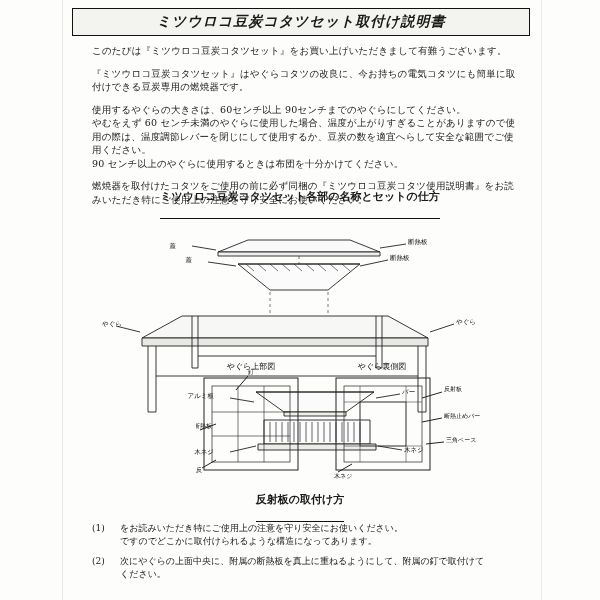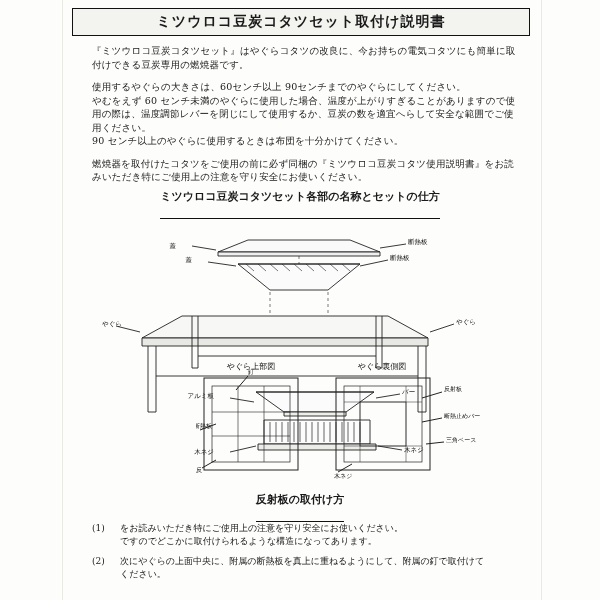--- a/index.html
+++ b/index.html
@@ -12,21 +12,21 @@
   }
   .page{
     position:absolute;left:0;top:0;width:600px;height:600px;
     background:#fdfdfb;
   }
   
   .title-bar{
     position:absolute;left:72px;top:8px;width:456px;height:26px;
     border:1.5px solid #111;
     background:#f3f3ef;
-    display:flex;align-items:center;justify-content:center;
+    display:flex;align-items:center;justify-content:center;font-style:italic;
   }
   .title-bar .t{
     font-size:14px;font-weight:bold;letter-spacing:1px;
     font-family:"DejaVu Serif",serif;
   }
   
   .body-text{
     position:absolute;left:92px;top:44px;width:430px;
     font-size:9.5px;line-height:13.5px;
     font-family:"DejaVu Serif",serif;
@@ -68,20 +68,21 @@
 <div class="page">
 
   <div class="edge-left"></div>
   <div class="edge-right"></div>
 
   <div class="title-bar">
     <span class="t">ミツウロコ豆炭コタツセット取付け説明書</span>
   </div>
 
   <div class="body-text">
+    <p>このたびは『ミツウロコ豆炭コタツセット』をお買い上げいただきまして有難うございます。</p>
     <p style="white-space:pre-line">『ミツウロコ豆炭コタツセット』はやぐらコタツの改良に、今お持ちの電気コタツにも簡単に取付けできる豆炭専用の燃焼器です。</p>
     <p style="white-space:pre-line">使用するやぐらの大きさは、60センチ以上 90センチまでのやぐらにしてください。
 やむをえず 60 センチ未満のやぐらに使用した場合、温度が上がりすぎることがありますので使用の際は、温度調節レバーを閉じにして使用するか、豆炭の数を適宜へらして安全な範囲でご使用ください。
 90 センチ以上のやぐらに使用するときは布団を十分かけてください。</p>
     <p style="white-space:pre-line">燃焼器を取付けたコタツをご使用の前に必ず同梱の『ミツウロコ豆炭コタツ使用説明書』をお読みいただき特にご使用上の注意を守り安全にお使いください。</p>
   </div>
 
   <div class="sec-head" id="head-parts">
     <span class="u">ミツウロコ豆炭コタツセット各部の名称とセットの仕方</span>
   </div>

